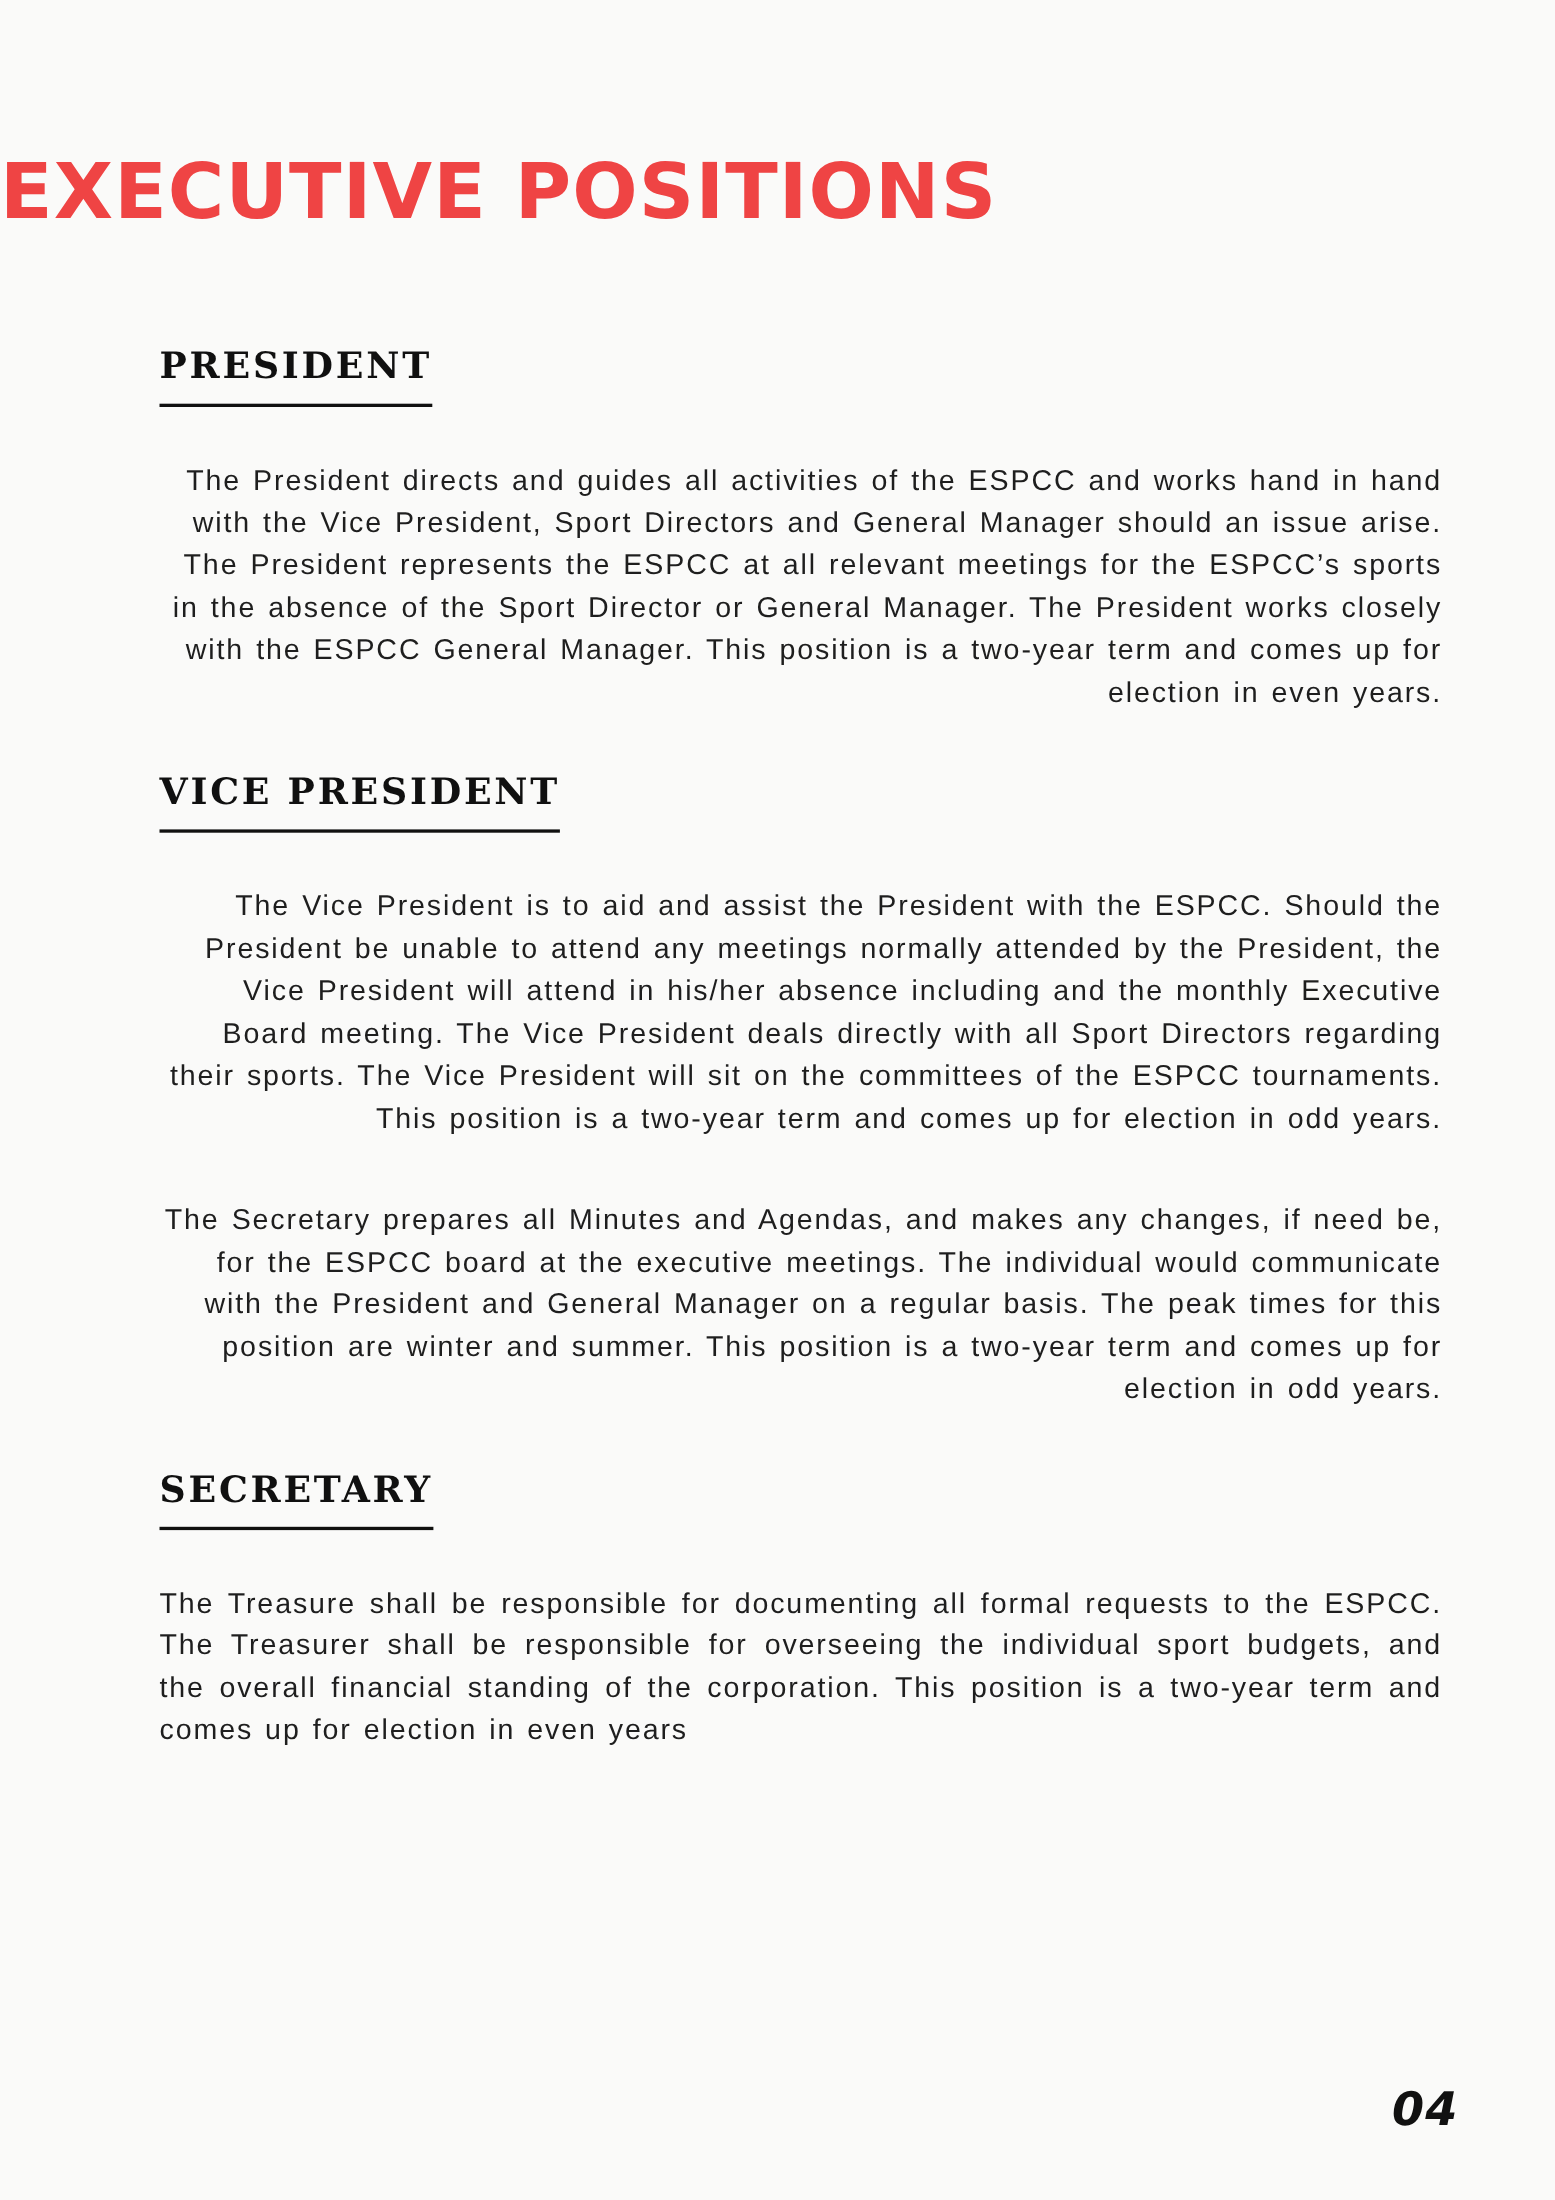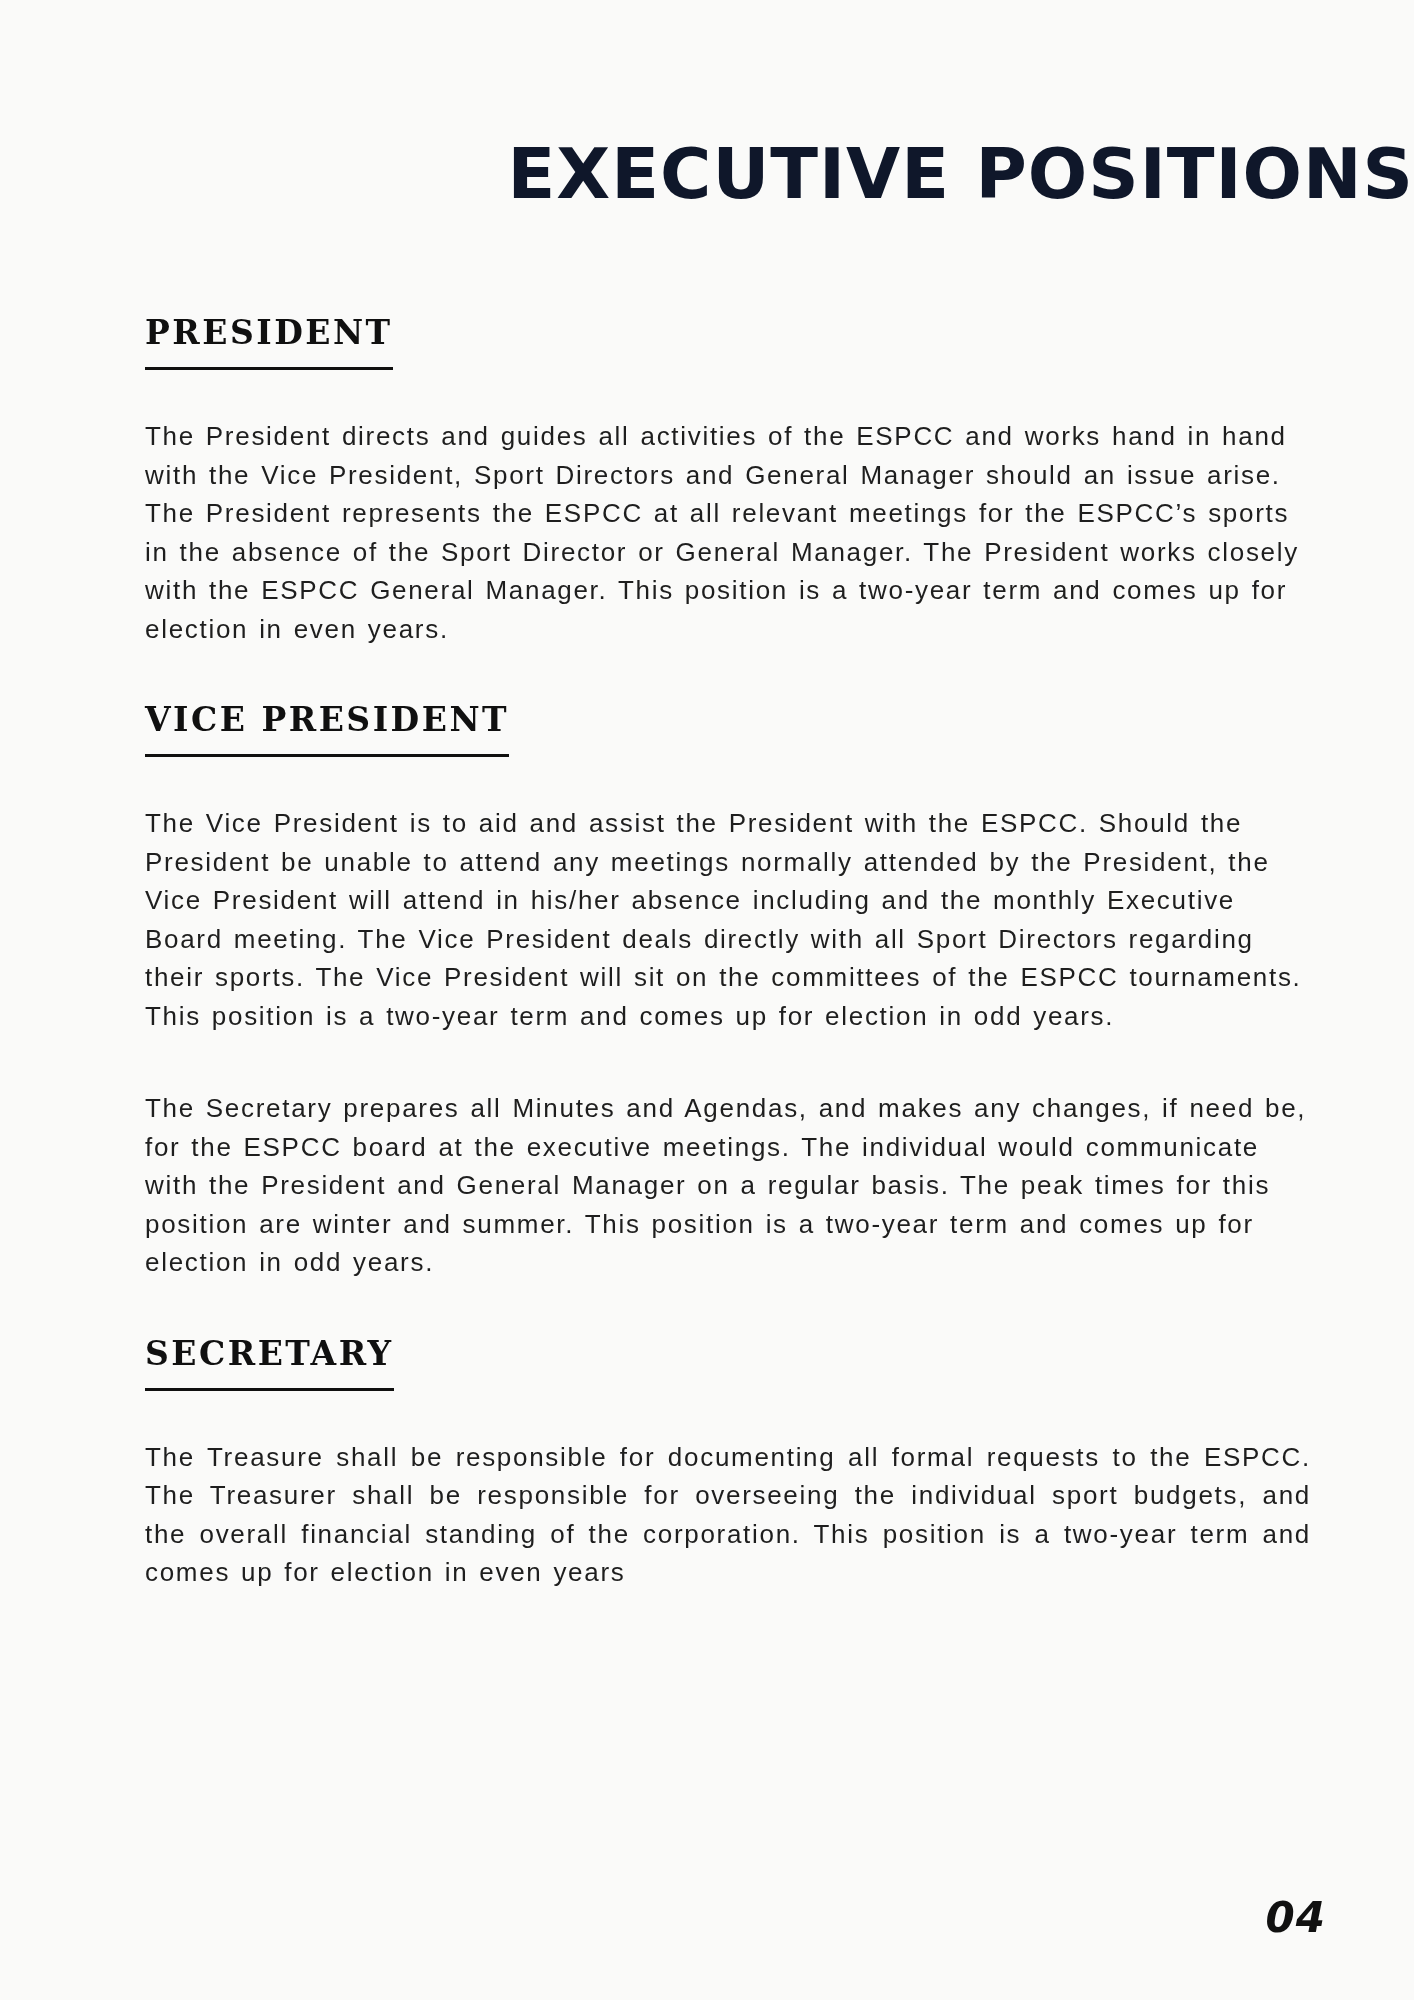--- a/index.html
+++ b/index.html
@@ -11,27 +11,27 @@
     overflow: hidden;
     font-family: "Liberation Sans", sans-serif;
     color: #1e1e1e;
   }
   .content {
     padding: 0 103px 0 145px;
   }
   .doc-title {
     margin: 0 -103px 0 -145px;
     padding-top: 136px;
-    text-align: right;
+    text-align: left;
     font-family: "DejaVu Sans", sans-serif;
     font-weight: 800;
     font-size: 70px;
     line-height: 77px;
     letter-spacing: 1px;
-    color: #0f172a;
+    color: #ef4444;
   }
   .sec { margin-top: 54px; }
   .sec:first-of-type { margin-top: 102px; }
   .sec-heading {
     margin: 0;
     font-family: "DejaVu Serif", "Liberation Serif", serif;
     font-weight: 700;
     font-size: 33px;
     line-height: 36px;
     letter-spacing: 2.5px;
@@ -43,21 +43,21 @@
     border-bottom: 3px solid #101010;
   }
   .sec-body {
     margin: 47px 0 0 0;
     max-width: 1170px;
     font-size: 26px;
     line-height: 38.5px;
     letter-spacing: 1.7px;
     word-spacing: 2px;
     color: #1e1e1e;
-    text-align: left;
+    text-align: right;
   }
   .sec-body.justify { text-align: justify; }
   .page-number {
     position: absolute;
     top: 1893px;
     right: 88px;
     font-family: "DejaVu Sans", sans-serif;
     font-weight: 800;
     font-size: 42px;
     letter-spacing: 1px;

